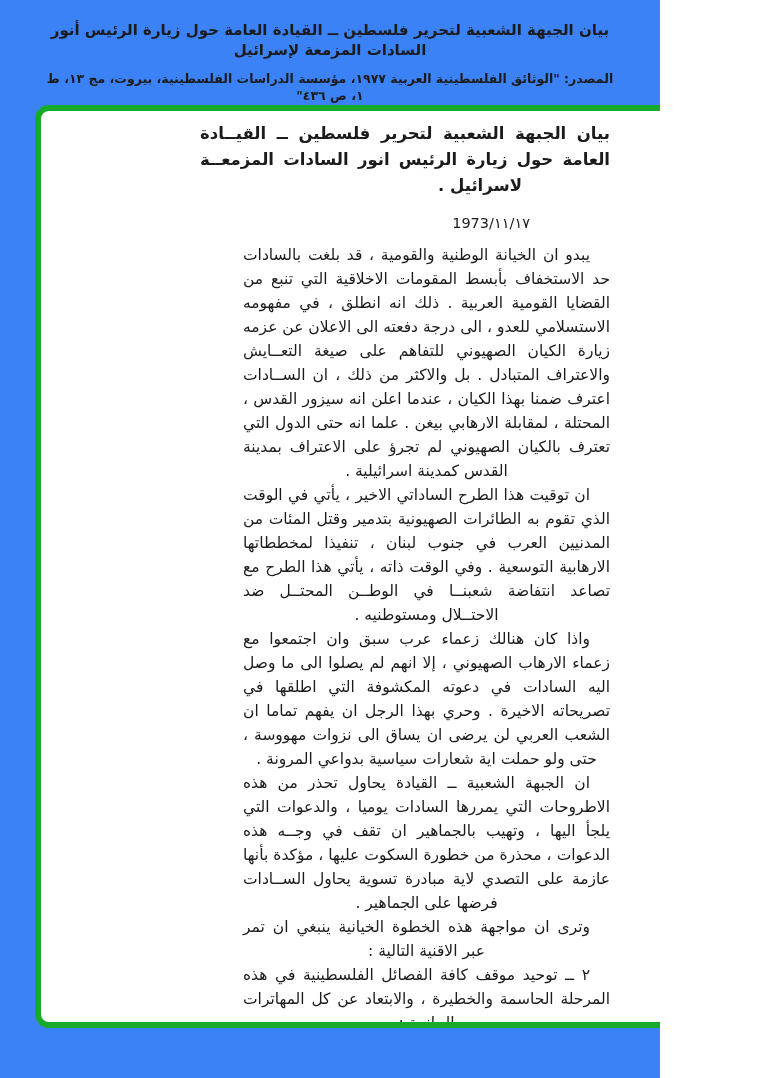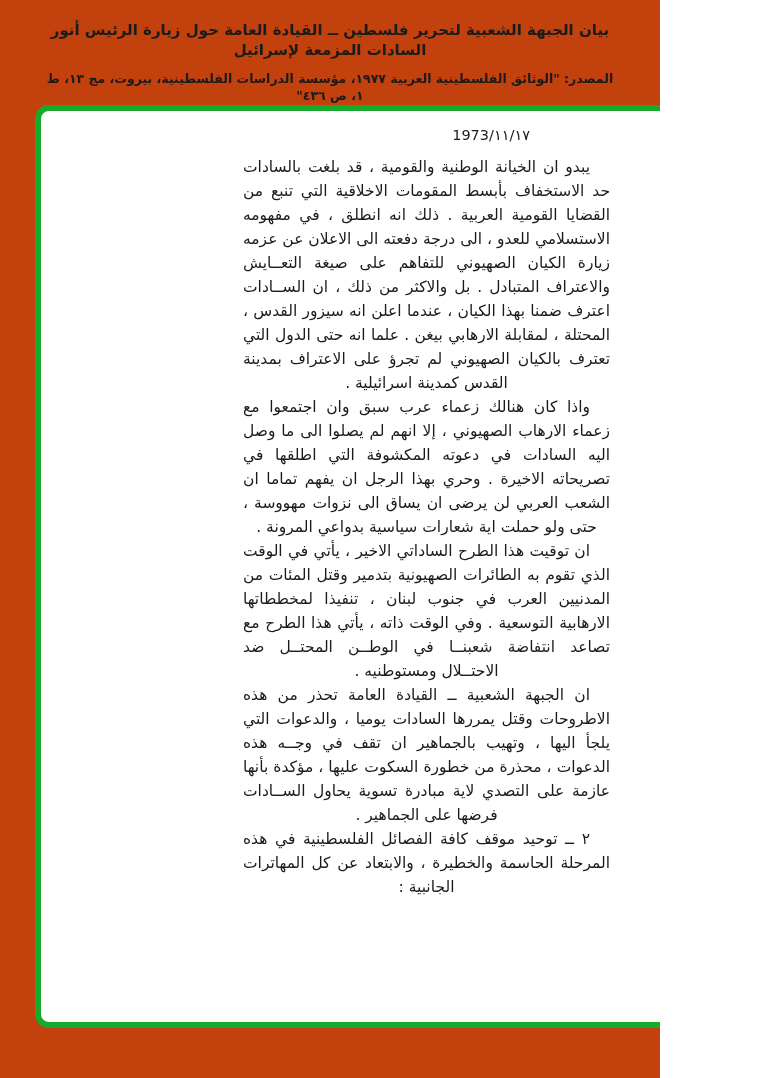--- a/index.html
+++ b/index.html
@@ -9,21 +9,21 @@
     width: 758px;
     height: 1078px;
     font-family: "DejaVu Sans", sans-serif;
     color: #1b1b1b;
   }
   .page {
     position: relative;
     width: 660px;
     height: 1078px;
     overflow: hidden;
-    background: #c2410c;
+    background: #3b82f6;
   }
 
   
   .page-header {
     direction: rtl;
     text-align: center;
     padding-top: 20px;
   }
   .header-title {
     font-weight: bold;
@@ -108,30 +108,36 @@
 <div class="page">
 
   <div class="page-header">
     <div class="header-title">بيان الجبهة الشعبية لتحرير فلسطين ــ القيادة العامة حول زيارة الرئيس أنور السادات المزمعة لإسرائيل</div>
     <div class="header-source">المصدر:  "الوثائق الفلسطينية العربية ١٩٧٧، مؤسسة الدراسات الفلسطينية، بيروت، مج ١٣، ط ١، ص ٤٣٦"</div>
   </div>
 
   <div class="doc-frame">
     <div class="doc-content">
 
+      <div class="doc-title">
+        <div class="title-line justify">بيان الجبهة الشعبية لتحرير فلسطين ــ القيــادة</div>
+        <div class="title-line justify">العامة حول زيارة الرئيس انور السادات المزمعــة</div>
+        <div class="title-line last">لاسرائيل .</div>
+      </div>
 
       <div class="dateline">
         <div class="doc-date">١٧‏/‏١١‏/‏1973</div>
       </div>
 
       <div class="doc-body">
         <p class="para">يبدو ان الخيانة الوطنية والقومية ، قد بلغت بالسادات حد الاستخفاف بأبسط المقومات الاخلاقية التي تنبع من القضايا القومية العربية . ذلك انه انطلق ، في مفهومه الاستسلامي للعدو ، الى درجة دفعته الى الاعلان عن عزمه زيارة الكيان الصهيوني للتفاهم على صيغة التعــايش والاعتراف المتبادل . بل والاكثر من ذلك ، ان الســادات اعترف ضمنا بهذا الكيان ، عندما اعلن انه سيزور القدس ، المحتلة ، لمقابلة الارهابي بيغن . علما انه حتى الدول التي تعترف بالكيان الصهيوني لم تجرؤ على الاعتراف بمدينة القدس كمدينة اسرائيلية .</p>
+        <p class="para">ان توقيت هذا الطرح الساداتي الاخير ، يأتي في الوقت الذي تقوم به الطائرات الصهيونية بتدمير وقتل المئات من المدنيين العرب في جنوب لبنان ، تنفيذا لمخططاتها الارهابية التوسعية . وفي الوقت ذاته ، يأتي هذا الطرح مع تصاعد انتفاضة شعبنــا في الوطــن المحتــل ضد الاحتــلال ومستوطنيه .</p>
         <p class="para">واذا كان هنالك زعماء عرب سبق وان اجتمعوا مع زعماء الارهاب الصهيوني ، إلا انهم لم يصلوا الى ما وصل اليه السادات في دعوته المكشوفة التي اطلقها في تصريحاته الاخيرة . وحري بهذا الرجل ان يفهم تماما ان الشعب العربي لن يرضى ان يساق الى نزوات مهووسة ، حتى ولو حملت اية شعارات سياسية بدواعي المرونة .</p>
-        <p class="para">ان توقيت هذا الطرح الساداتي الاخير ، يأتي في الوقت الذي تقوم به الطائرات الصهيونية بتدمير وقتل المئات من المدنيين العرب في جنوب لبنان ، تنفيذا لمخططاتها الارهابية التوسعية . وفي الوقت ذاته ، يأتي هذا الطرح مع تصاعد انتفاضة شعبنــا في الوطــن المحتــل ضد الاحتــلال ومستوطنيه .</p>
-        <p class="para">ان الجبهة الشعبية ــ القيادة العامة تحذر من هذه الاطروحات وقتل يمررها السادات يوميا ، والدعوات التي يلجأ اليها ، وتهيب بالجماهير ان تقف في وجــه هذه الدعوات ، محذرة من خطورة السكوت عليها ، مؤكدة بأنها عازمة على التصدي لاية مبادرة تسوية يحاول الســادات فرضها على الجماهير .</p>
+        <p class="para">ان الجبهة الشعبية ــ القيادة يحاول تحذر من هذه الاطروحات التي يمررها السادات يوميا ، والدعوات التي يلجأ اليها ، وتهيب بالجماهير ان تقف في وجــه هذه الدعوات ، محذرة من خطورة السكوت عليها ، مؤكدة بأنها عازمة على التصدي لاية مبادرة تسوية يحاول الســادات فرضها على الجماهير .</p>
+        <p class="para">وترى ان مواجهة هذه الخطوة الخيانية ينبغي ان تمر عبر الاقنية التالية :</p>
         <p class="para">٢ ــ توحيد موقف كافة الفصائل الفلسطينية في هذه المرحلة الحاسمة والخطيرة ، والابتعاد عن كل المهاترات الجانبية :</p>
 
       </div>
 
     </div>
   </div>
 
 </div>
 
 </body></html>

